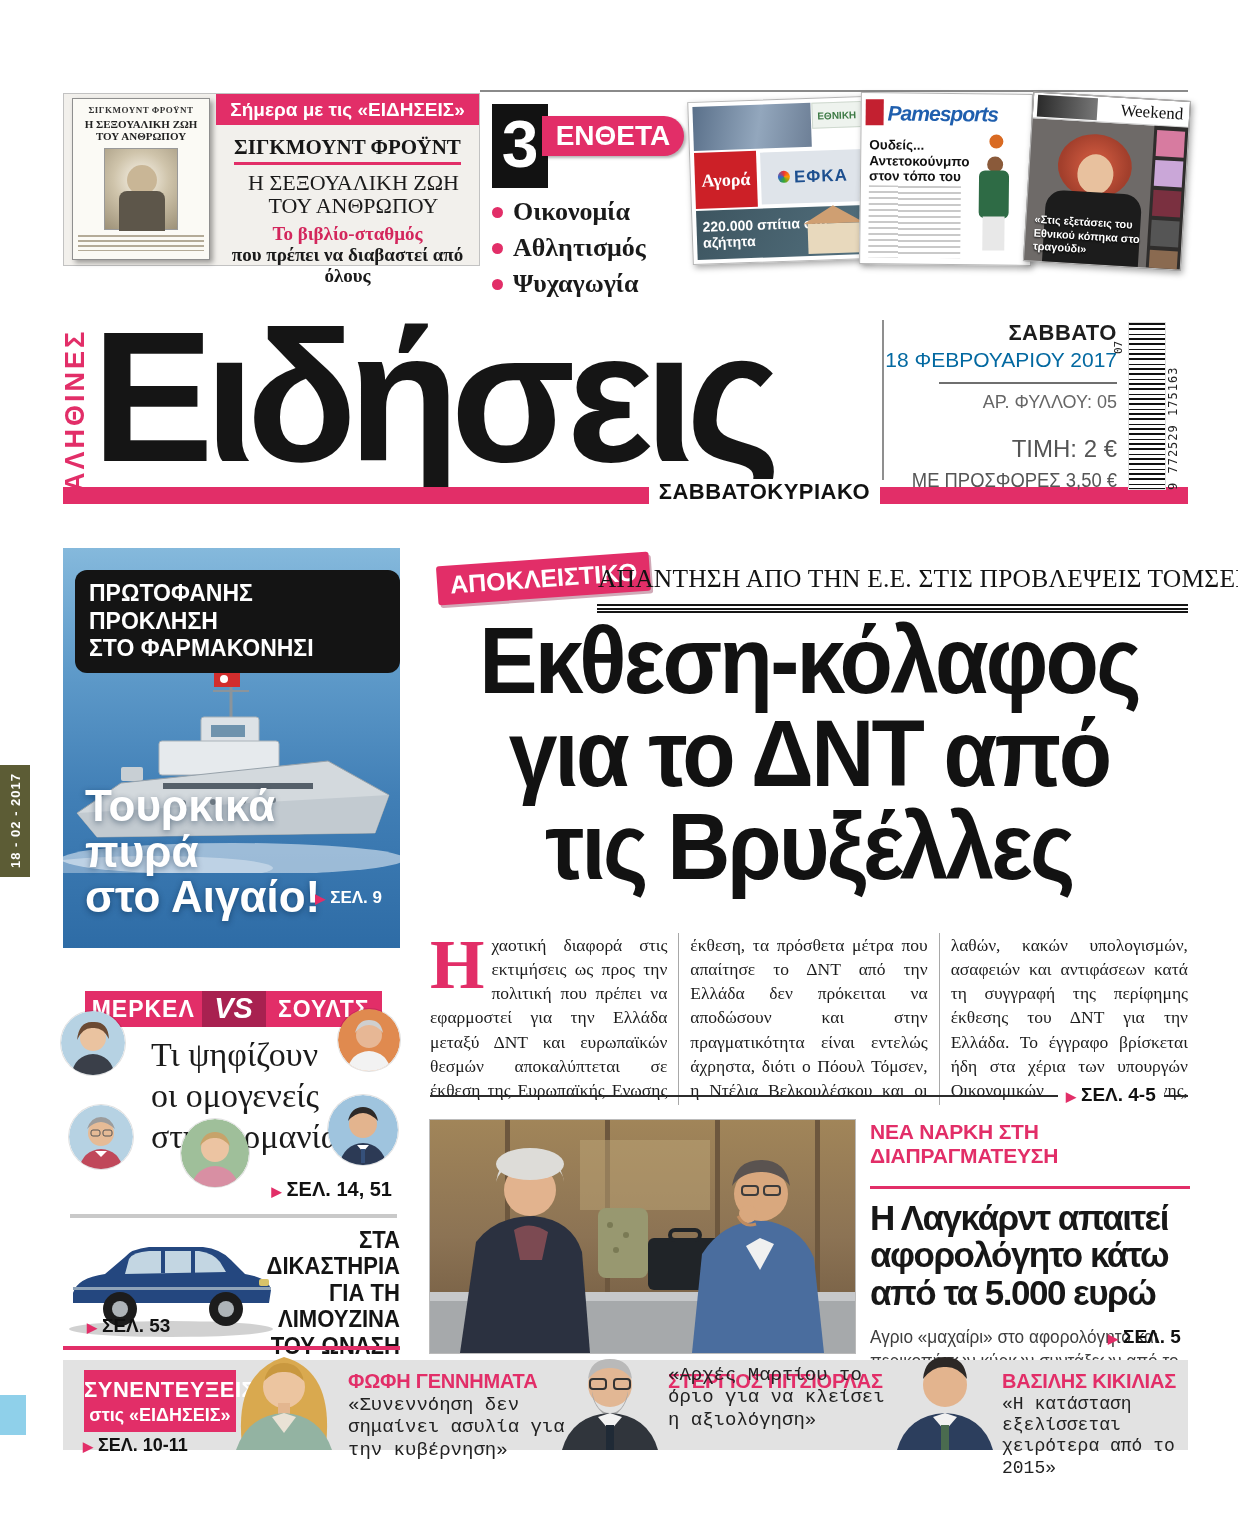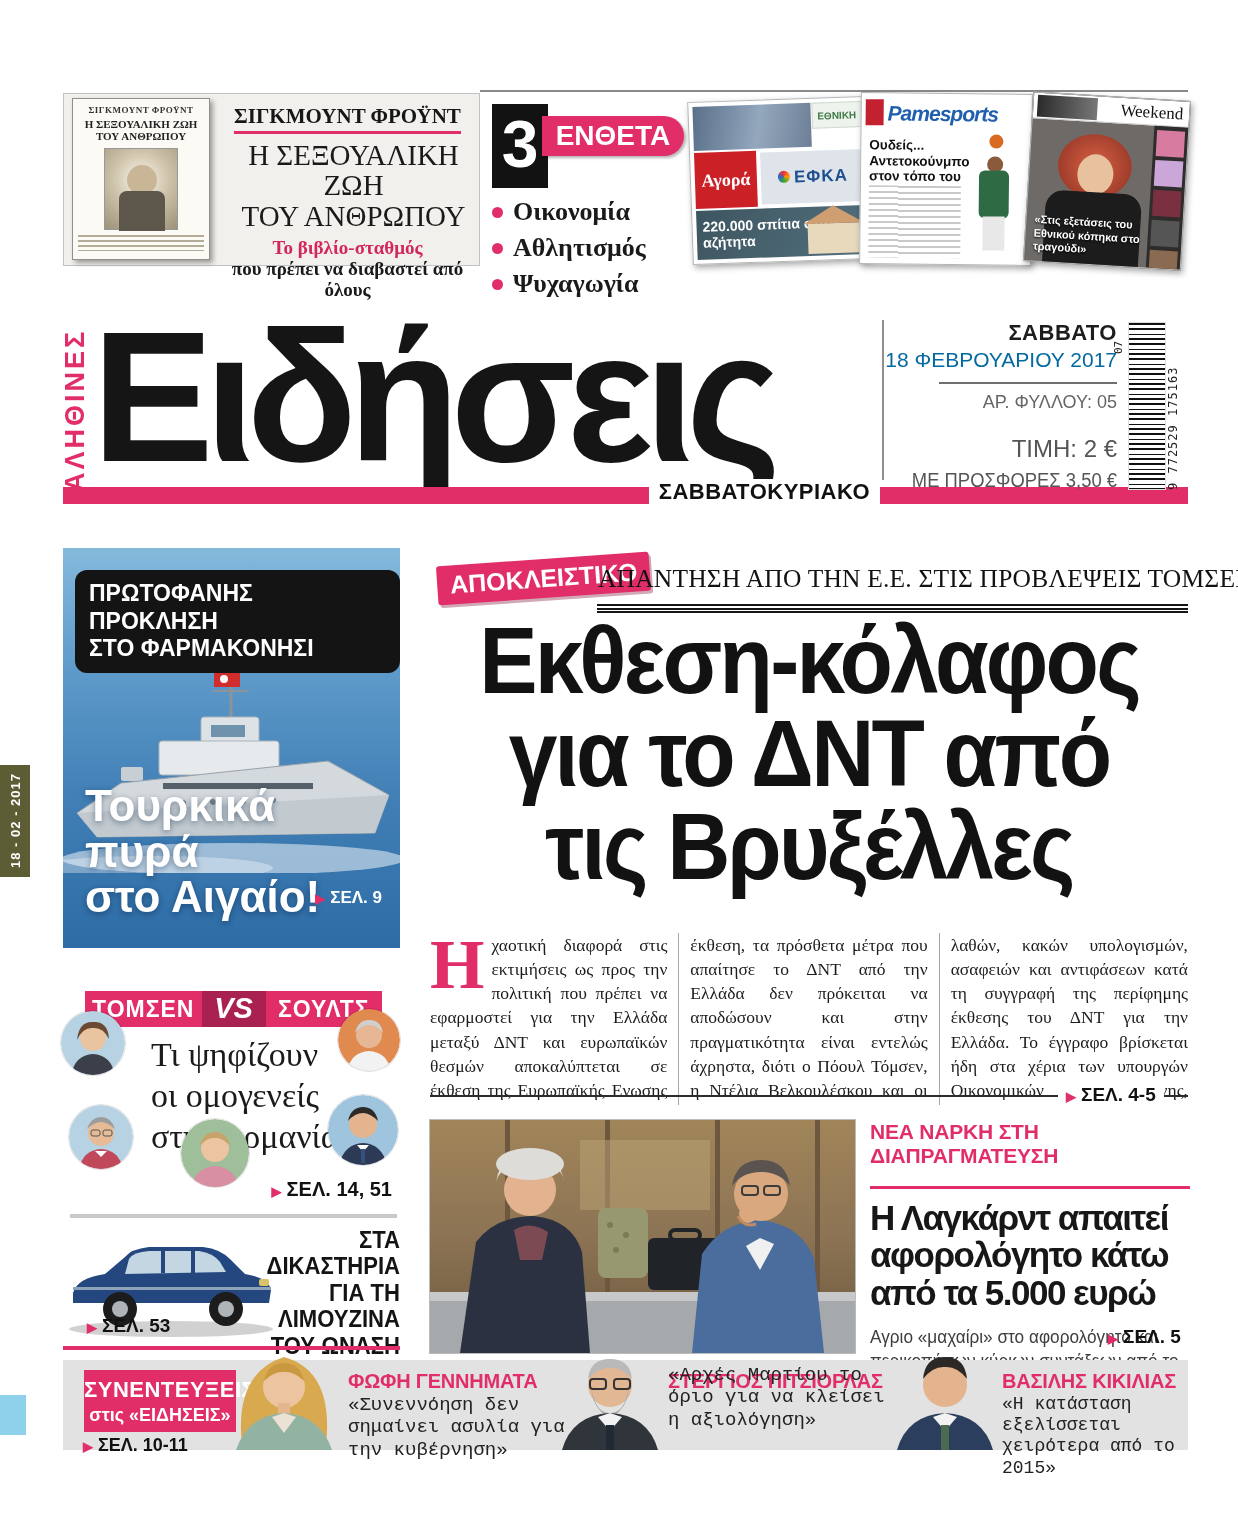--- a/index.html
+++ b/index.html
@@ -20,21 +20,21 @@
   .book{left:8px;top:4px;width:138px;height:162px;background:#fbfaf5;border:1px solid #8f8f8f;box-shadow:3px 3px 5px rgba(0,0,0,.35);padding:6px 5px;text-align:center;font-family:"Liberation Serif",serif;}
   .book .b-author{font-size:9px;font-weight:bold;letter-spacing:.5px;color:#333;}
   .book .b-title{font-size:11px;font-weight:bold;color:#222;margin-top:3px;line-height:1.1;}
   .book .b-photo{width:74px;height:82px;margin:6px auto 4px;background:radial-gradient(circle at 50% 38%,#e9e2d2 0 18%,#cfc4ab 45%,#9d9178 100%);border:1px solid #999;position:relative;}
   .book .b-photo:before{content:"";position:absolute;left:22px;top:16px;width:30px;height:30px;border-radius:50%;background:#c9b696;}
   .book .b-photo:after{content:"";position:absolute;left:14px;top:42px;width:46px;height:40px;background:#5d564a;border-radius:8px 8px 0 0;}
   .book .b-lines{margin-top:5px;height:16px;background:repeating-linear-gradient(to bottom,#b4ab98 0 2px,transparent 2px 5px);}
   .promo-right{left:152px;top:0;width:263px;height:171px;text-align:center;}
   .promo-banner{height:31px;background:var(--pink);color:#fff;font-weight:bold;font-size:19px;line-height:31px;}
   .promo-author{margin-top:10px;font-family:"Liberation Serif",serif;font-weight:bold;font-size:21px;display:inline-block;border-bottom:3px solid var(--pink);padding-bottom:2px;}
-  .promo-title{margin-top:6px;font-family:"Liberation Serif",serif;font-size:29px;line-height:1.05;color:#1a1a1a;padding-left:12px;}
+  .promo-title{margin-top:6px;font-family:"Liberation Serif",serif;font-size:22px;line-height:1.05;color:#1a1a1a;padding-left:12px;}
   .promo-tagline{margin-top:7px;font-family:"Liberation Serif",serif;font-weight:bold;font-size:19px;line-height:1.1;color:#1a1a1a;}
   .promo-tagline .hl{color:#d3265c;}
 
   .promo-mid{left:492px;top:96px;width:196px;height:160px;}
   .n3{display:inline-block;width:56px;height:84px;background:#121212;color:#fff;font-weight:bold;font-size:66px;line-height:80px;text-align:center;vertical-align:top;}
   .entheta{display:inline-block;margin-left:-6px;margin-top:12px;width:142px;height:40px;background:var(--pink);border-radius:0 20px 20px 0;color:#fff;font-weight:bold;font-size:28px;line-height:40px;text-align:center;box-shadow:2px 2px 3px rgba(0,0,0,.3);}
   .ins-list{list-style:none;margin-top:6px;}
   .ins-list li{font-family:"Liberation Serif",serif;font-weight:bold;font-size:26px;line-height:36px;color:#1a1a1a;}
   .ins-list li .dot{display:inline-block;width:11px;height:11px;border-radius:50%;background:var(--pink);margin-right:10px;vertical-align:2px;}
 
@@ -155,20 +155,21 @@
   <div class="abs topline"></div>
 
   <div class="abs promo-left">
     <div class="abs book">
       <div class="b-author">ΣΙΓΚΜΟΥΝΤ ΦΡΟΫΝΤ</div>
       <div class="b-title">Η ΣΕΞΟΥΑΛΙΚΗ ΖΩΗ ΤΟΥ ΑΝΘΡΩΠΟΥ</div>
       <div class="b-photo"></div>
       <div class="b-lines"></div>
     </div>
     <div class="abs promo-right">
+      <div class="promo-banner">Σήμερα με τις «ΕΙΔΗΣΕΙΣ»</div>
       <div class="promo-author">ΣΙΓΚΜΟΥΝΤ ΦΡΟΫΝΤ</div>
       <div class="promo-title">
         <div>Η ΣΕΞΟΥΑΛΙΚΗ ΖΩΗ</div>
         <div>ΤΟΥ ΑΝΘΡΩΠΟΥ</div>
       </div>
       <div class="promo-tagline">
         <span class="hl">Το βιβλίο-σταθμός</span><br>
         <span>που πρέπει να διαβαστεί από όλους</span>
       </div>
     </div>
@@ -272,21 +273,21 @@
     </div>
     <div class="ship-head">
       <div>Τουρκικά πυρά</div>
       <div>στο Αιγαίο!</div>
     </div>
     <div class="ship-page"><span class="arrow">▶</span><span>ΣΕΛ. 9</span></div>
   </div>
 
   <div class="abs merkel">
     <div class="vs-banner">
-      <div class="side-a">ΤΟΜΣΕΝ</div>
+      <div class="side-a">ΜΕΡΚΕΛ</div>
       <div class="vs">VS</div>
       <div class="side-b">ΣΟΥΛΤΣ</div>
     </div>
     <div class="merkel-head">
       <div>Τι ψηφίζουν</div>
       <div>οι ομογενείς</div>
       <div>στη Γερμανία</div>
     </div>
     <div class="avatar" style="left:-2px;top:28px;width:64px;height:64px">
       <svg width="64" height="64">

